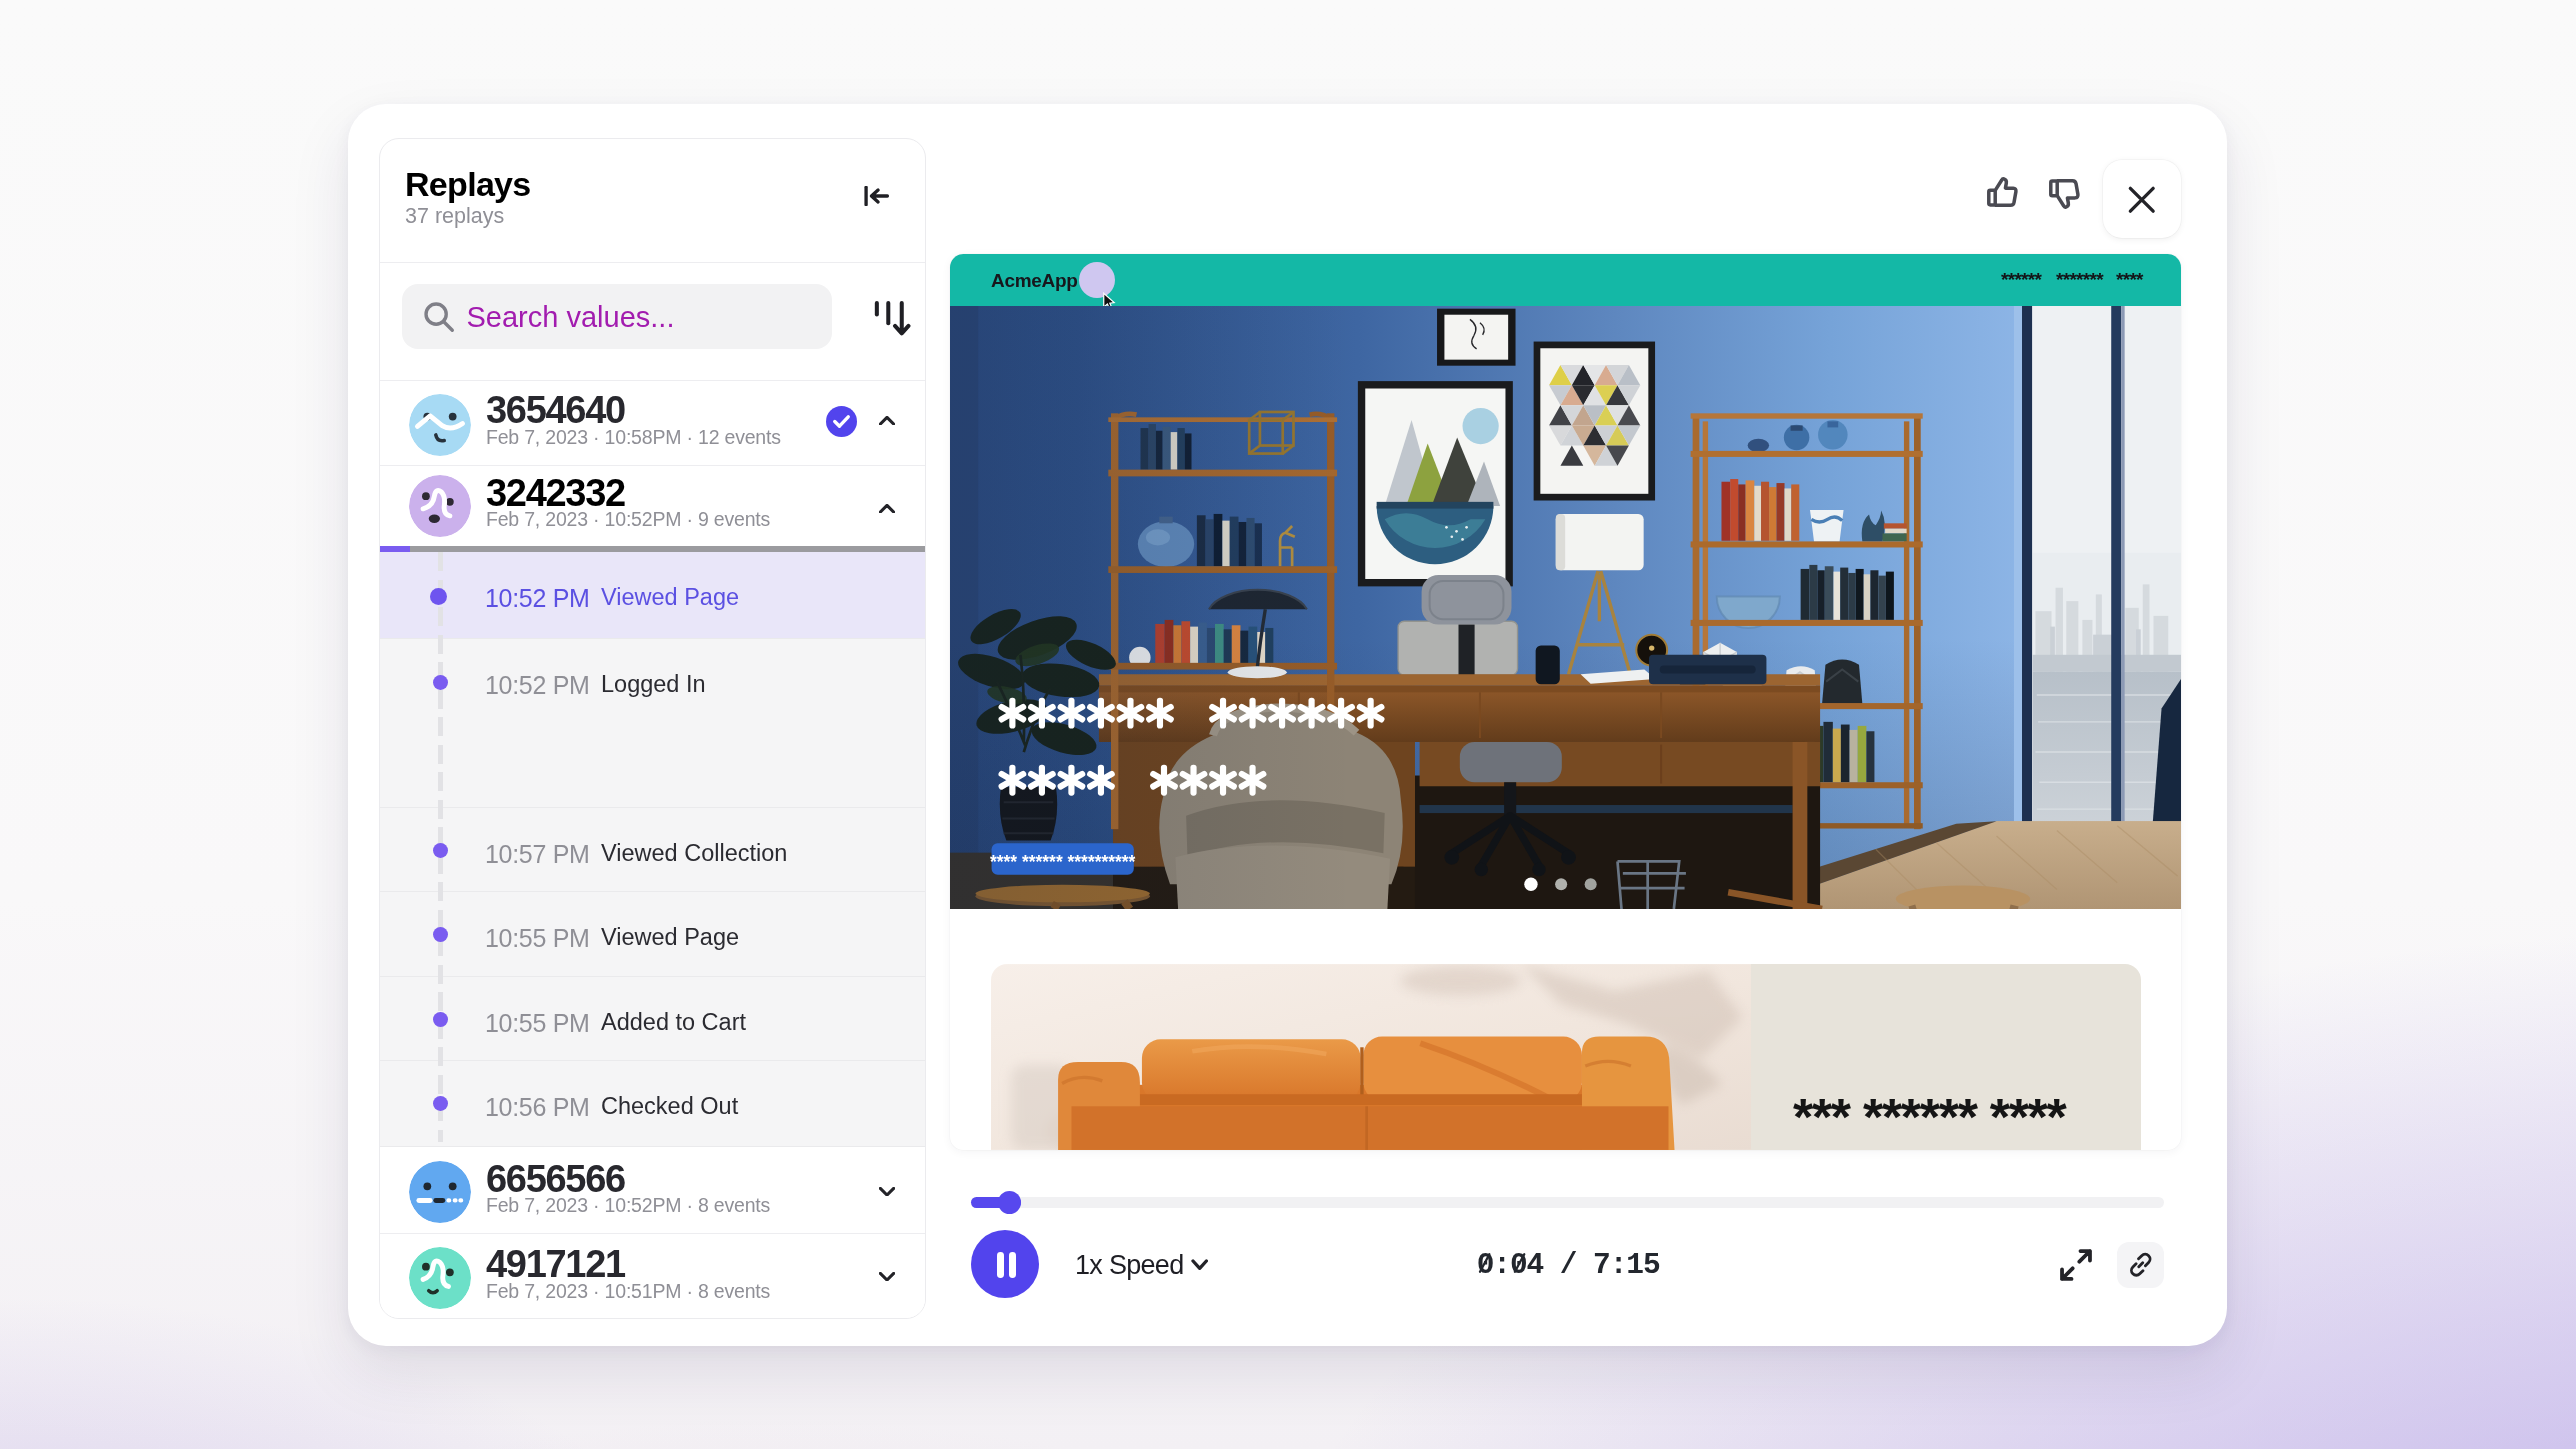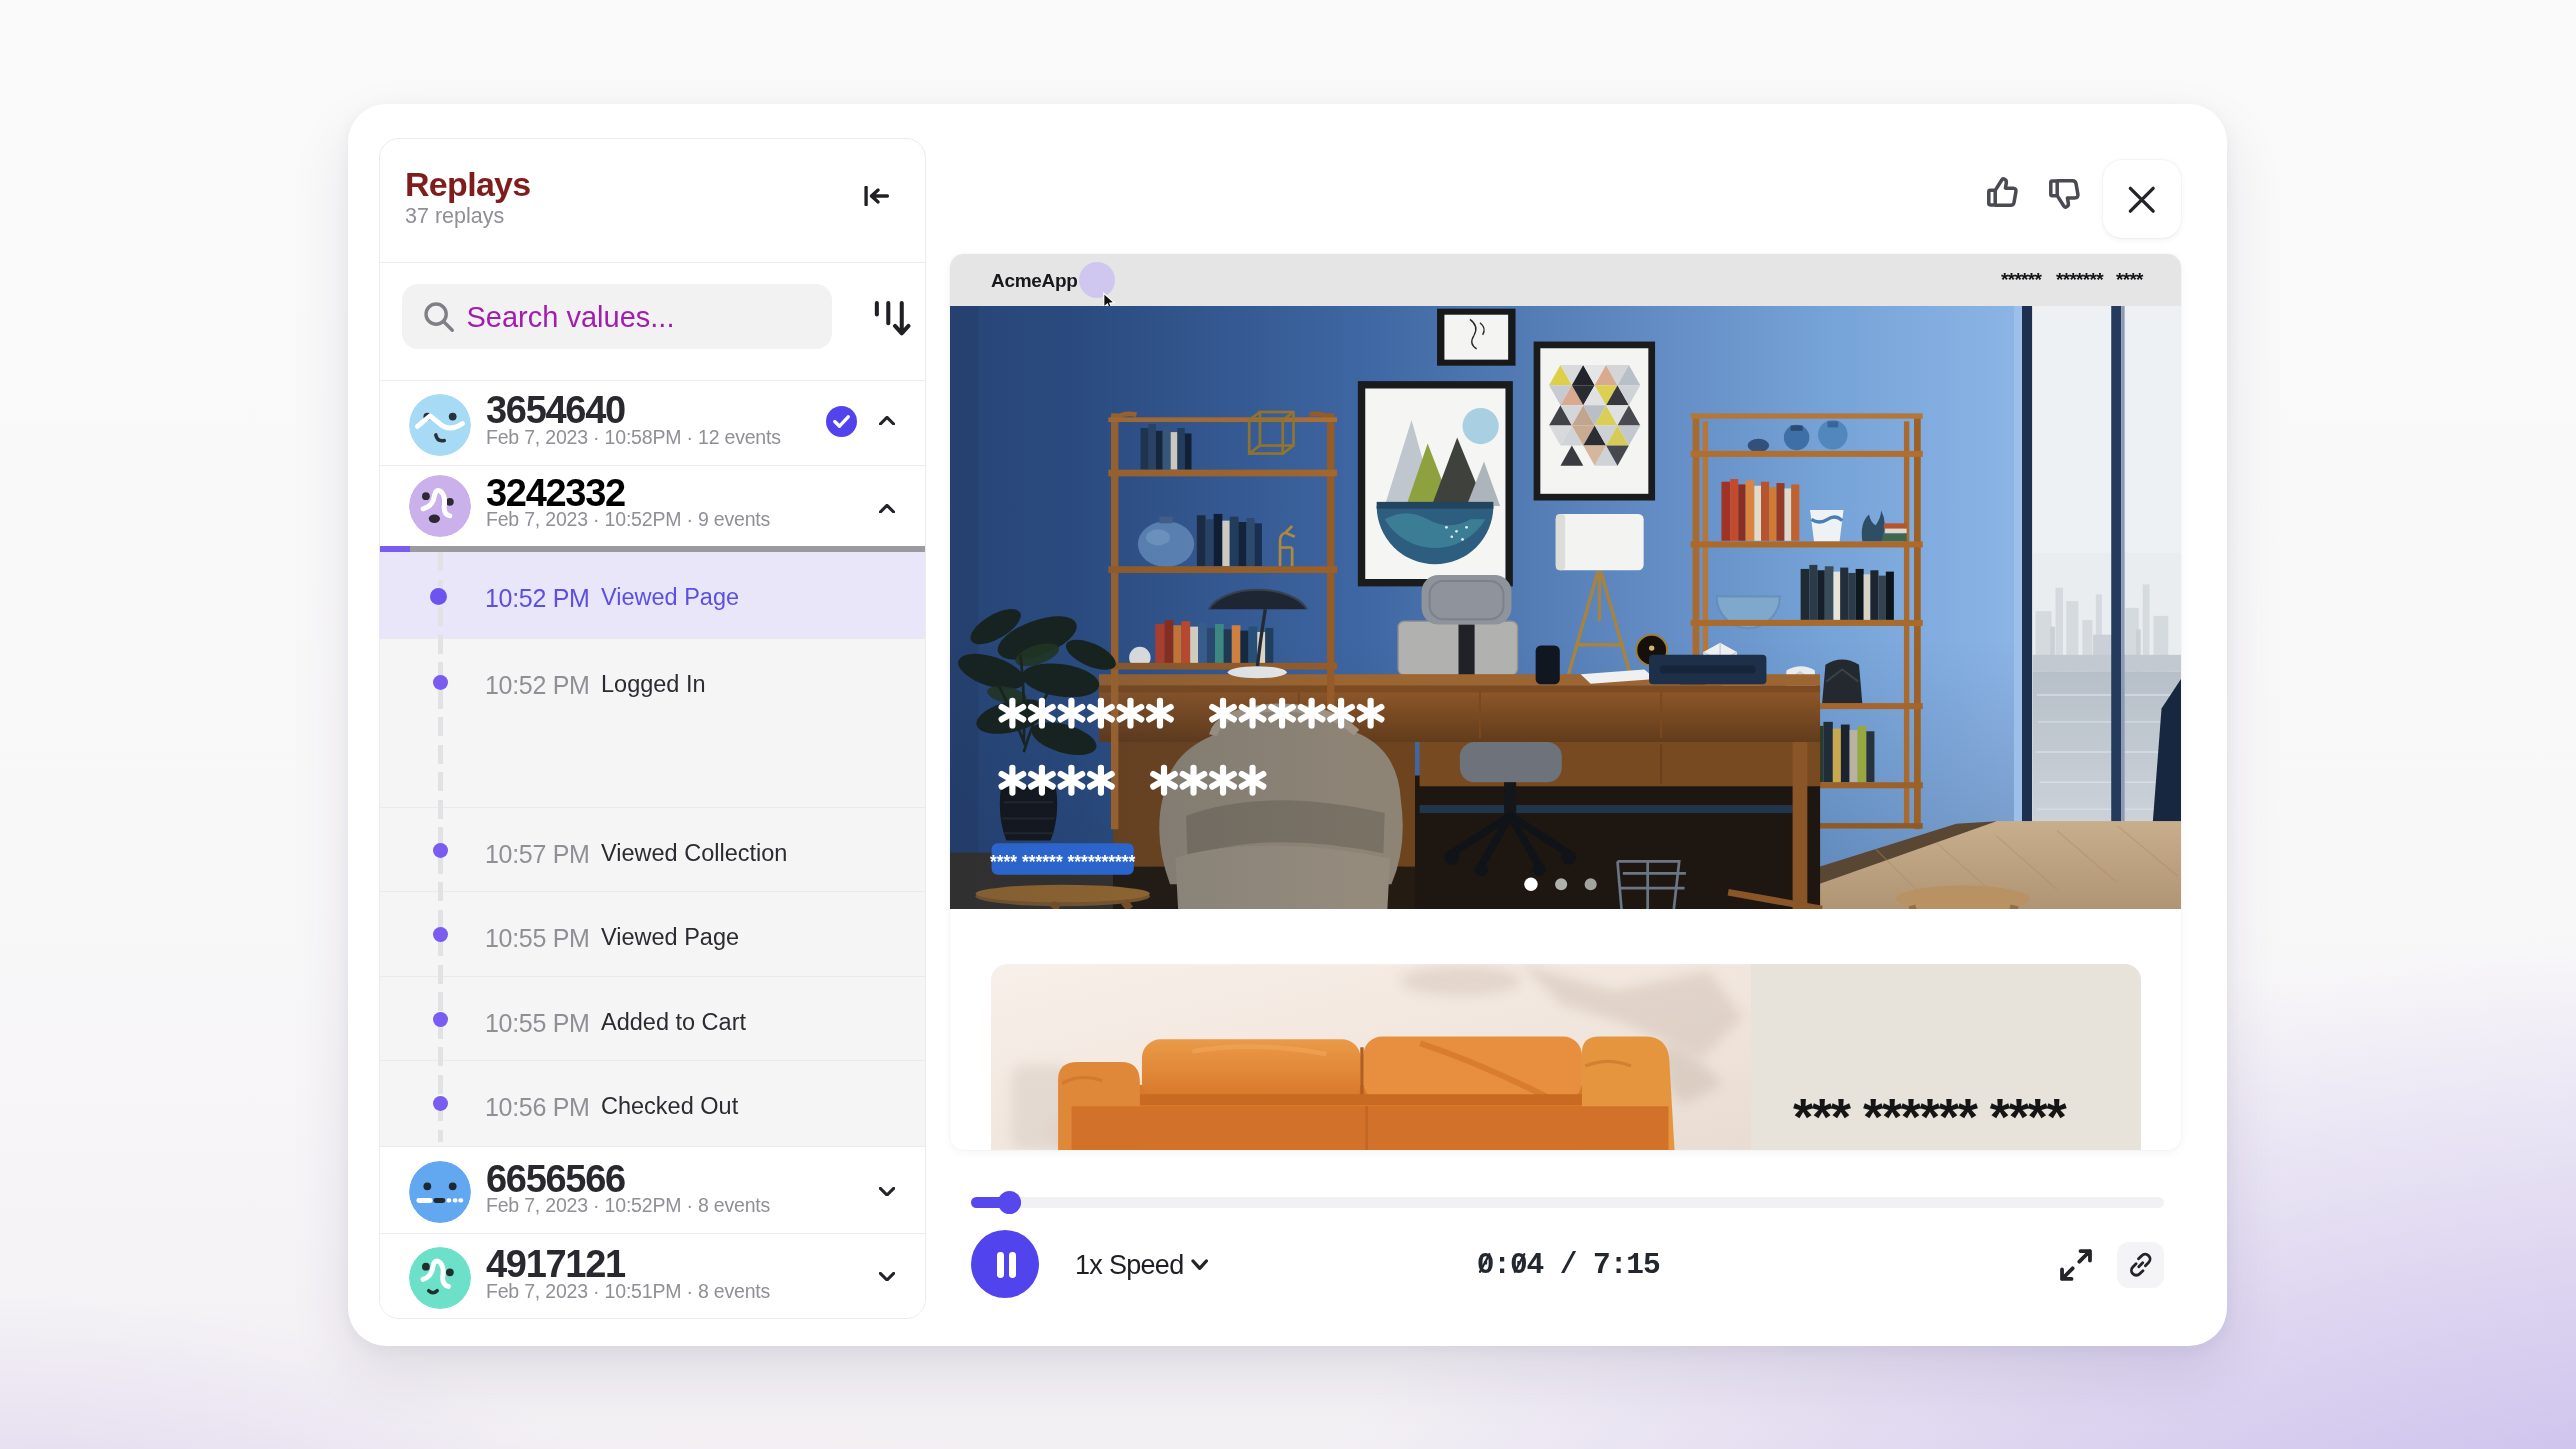--- a/index.html
+++ b/index.html
@@ -19,21 +19,21 @@
     position:absolute; left:348px; top:104px; width:1879px; height:1242px;
     background:#ffffff; border-radius:38px;
     box-shadow:0 27px 60px rgba(40,30,80,.10), 0 4px 16px rgba(40,30,80,.05);
   }
 
   
   .sidebar {
     position:absolute; left:31px; top:34px; width:547px; height:1181px;
     background:#fff; border:1.3px solid #ebebee; border-radius:20px; overflow:hidden;
   }
-  .sb-title { position:absolute; left:25px; top:25.5px; font-size:34px; font-weight:bold; color:#7f1d1d; letter-spacing:-0.7px; }
+  .sb-title { position:absolute; left:25px; top:25.5px; font-size:34px; font-weight:bold; color:#000000; letter-spacing:-0.7px; }
   .sb-sub   { position:absolute; left:25px; top:65px; font-size:21.5px; color:#8f8f96; }
   .sb-divider { position:absolute; left:0; height:1.3px; background:#ededf0; width:100%; }
   .searchbox {
     position:absolute; left:21.5px; top:145px; width:430px; height:65px;
     background:#f2f2f3; border-radius:16px;
   }
   .search-ph { position:absolute; left:65px; top:17.4px; font-size:29px; color:#a21caf; }
 
   .row { position:absolute; left:0; width:100%; background:#fff; }
   .row-id { position:absolute; left:106px; font-size:38px; font-weight:bold; color:#28282e; letter-spacing:-1.3px; }
@@ -55,21 +55,21 @@
     position:absolute; left:58px; width:5.4px; z-index:2;
     background-image:repeating-linear-gradient(180deg,#e2e2e5 0 19px, rgba(227,227,230,0) 19px 27.5px);
   }
 
   
   .viewport {
     position:absolute; left:602px; top:150px; width:1231px; height:896px;
     background:#fff; border-radius:13.4px; overflow:hidden;
     box-shadow:0 2px 9.4px rgba(30,30,60,.05), 0 0 0 0.7px rgba(0,0,0,.025);
   }
-  .vp-header { position:absolute; left:0; top:0; width:100%; height:52px; background:#e5e5e5; }
+  .vp-header { position:absolute; left:0; top:0; width:100%; height:52px; background:#14b8a6; }
   .acme { position:absolute; left:41px; top:16px; font-size:19px; font-weight:bold; color:#17171c; letter-spacing:-0.3px; }
   .nav-mask { position:absolute; top:15.4px; font-size:19px; font-weight:bold; color:#141418; letter-spacing:-0.7px; }
 
   .hero { position:absolute; left:0; top:52px; width:1231px; height:603px; }
 
   .gap-white { position:absolute; left:0; top:655px; width:100%; height:55px; background:#fff; }
 
   .couch-card { position:absolute; left:41px; top:710px; width:1150px; height:186px; border-radius:16px 16px 0 0; overflow:hidden; }
   .beige { position:absolute; left:760px; top:0; width:390px; height:186px; background:#e7e3da; }
   .beige-mask { position:absolute; left:802px; top:123px; font-size:52px; font-weight:bold; color:#151515; letter-spacing:-1.3px; }

